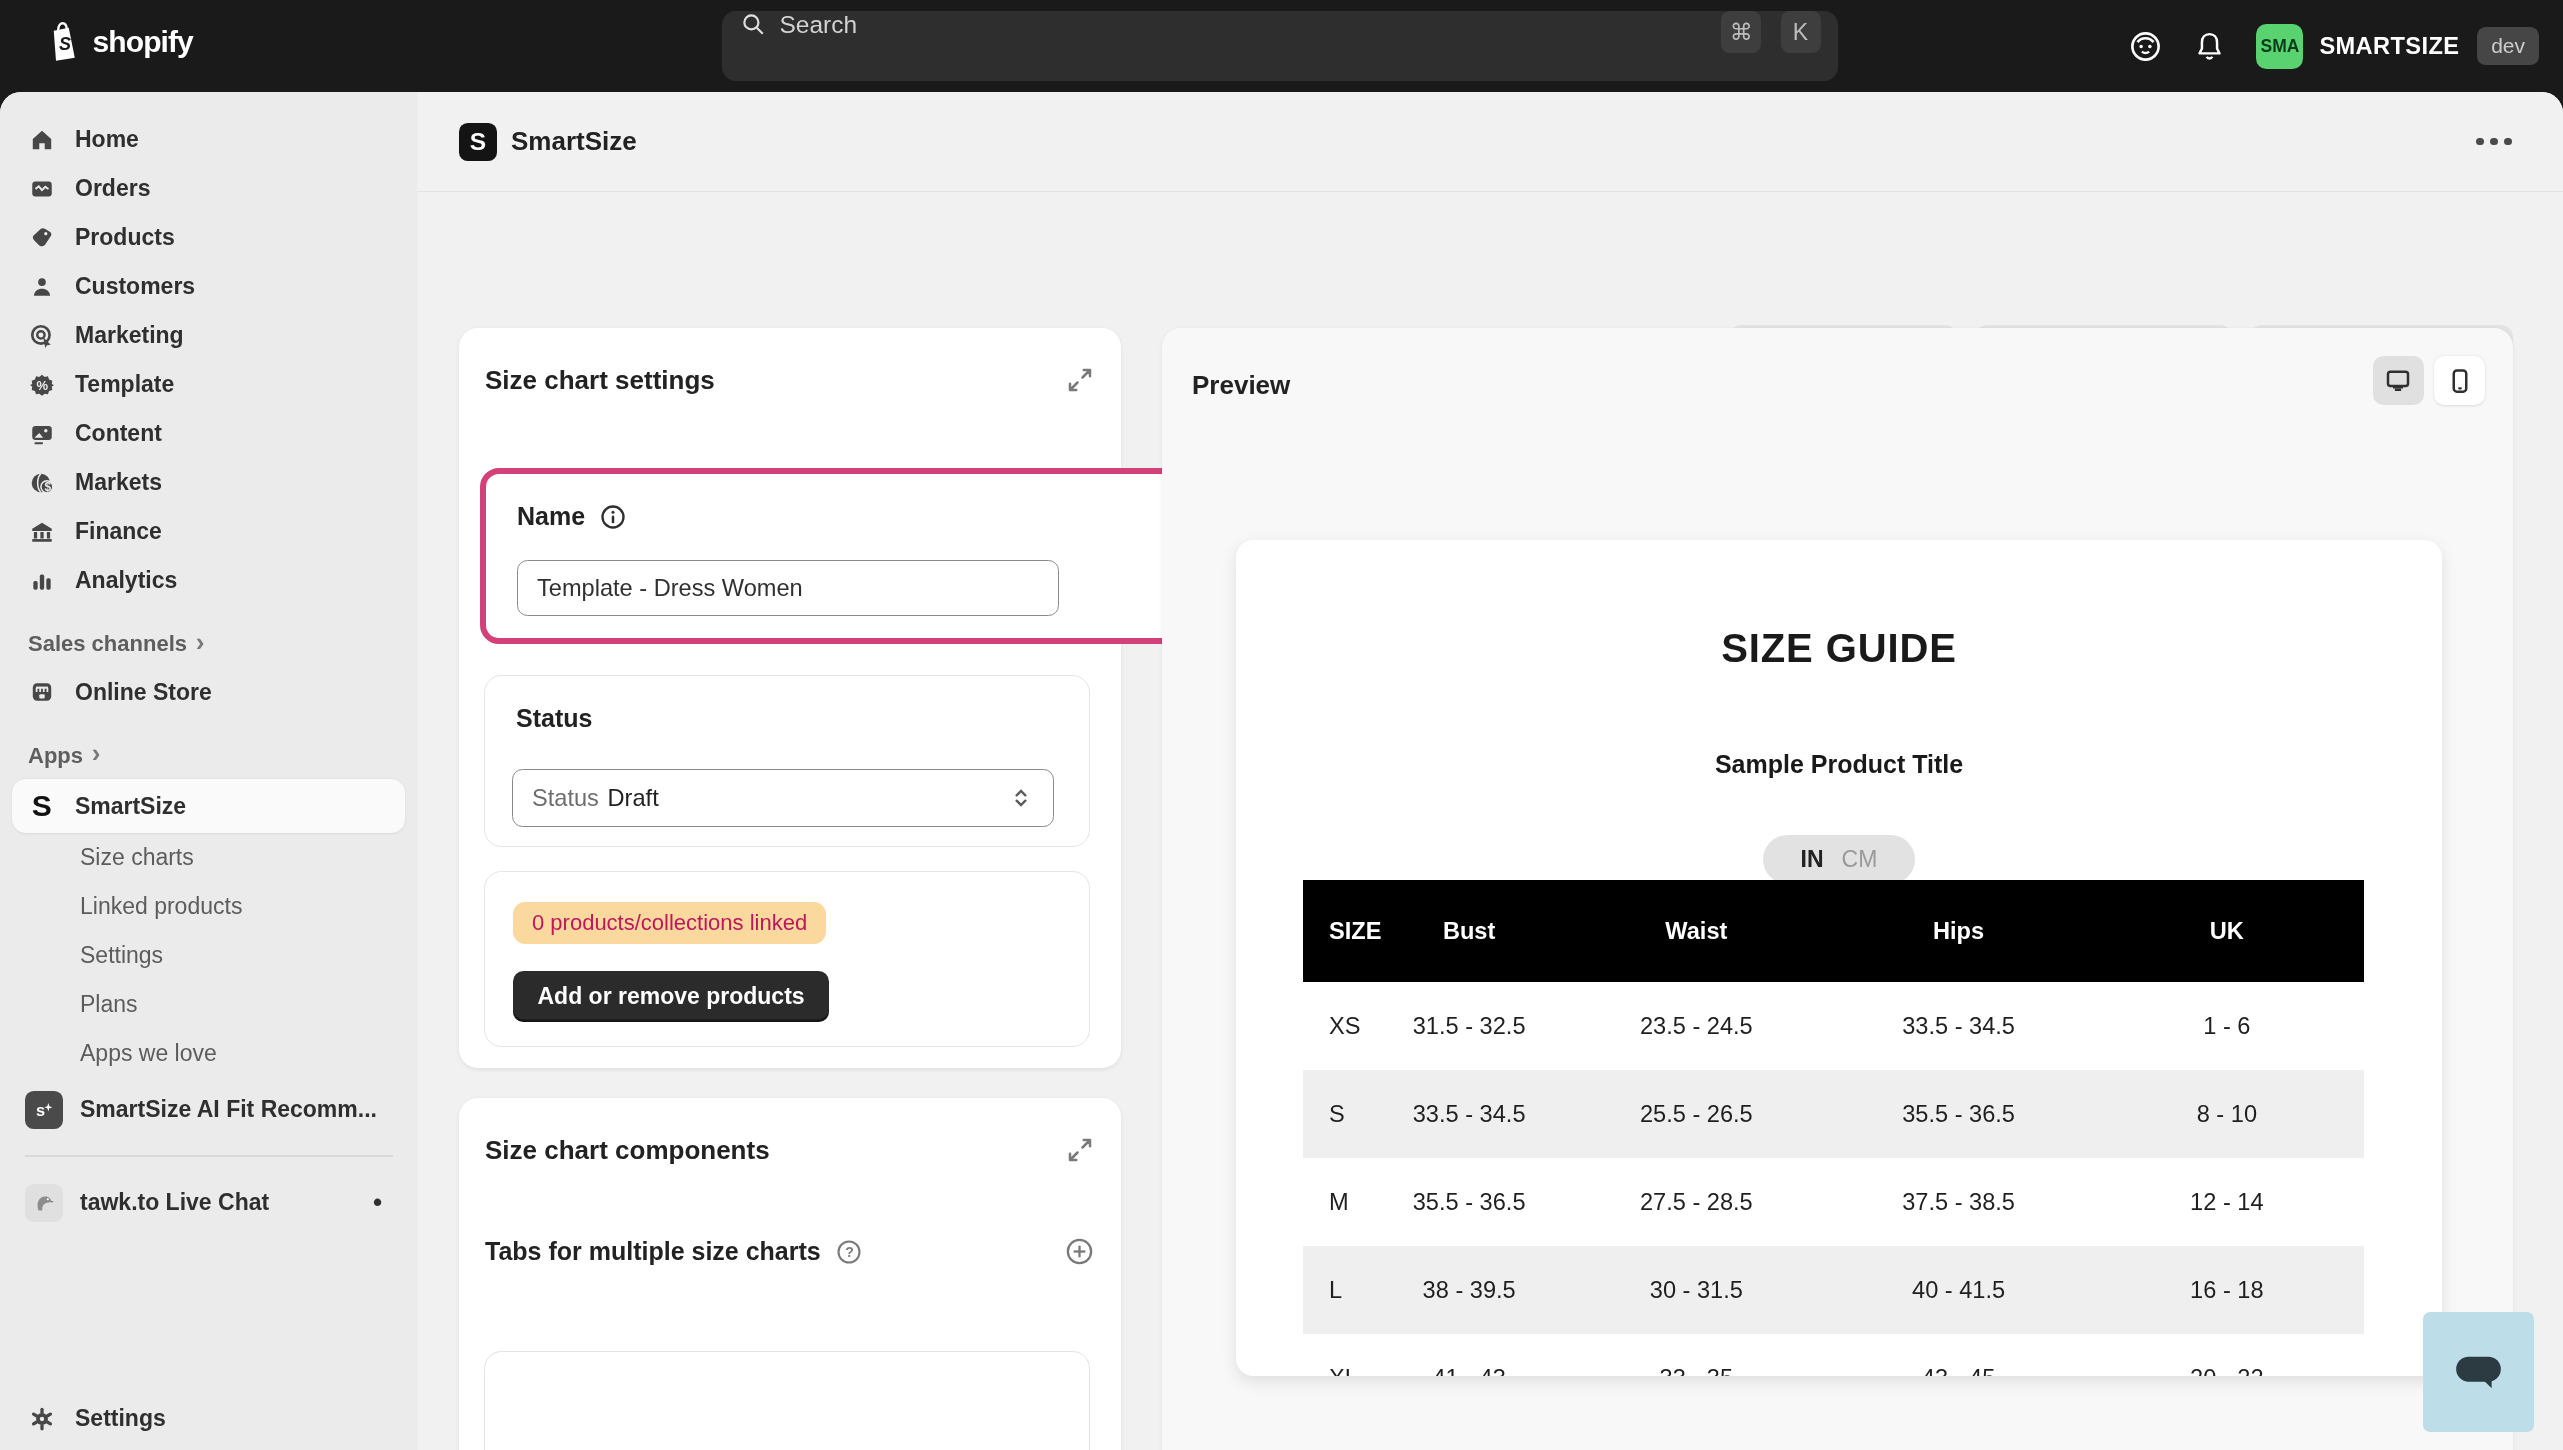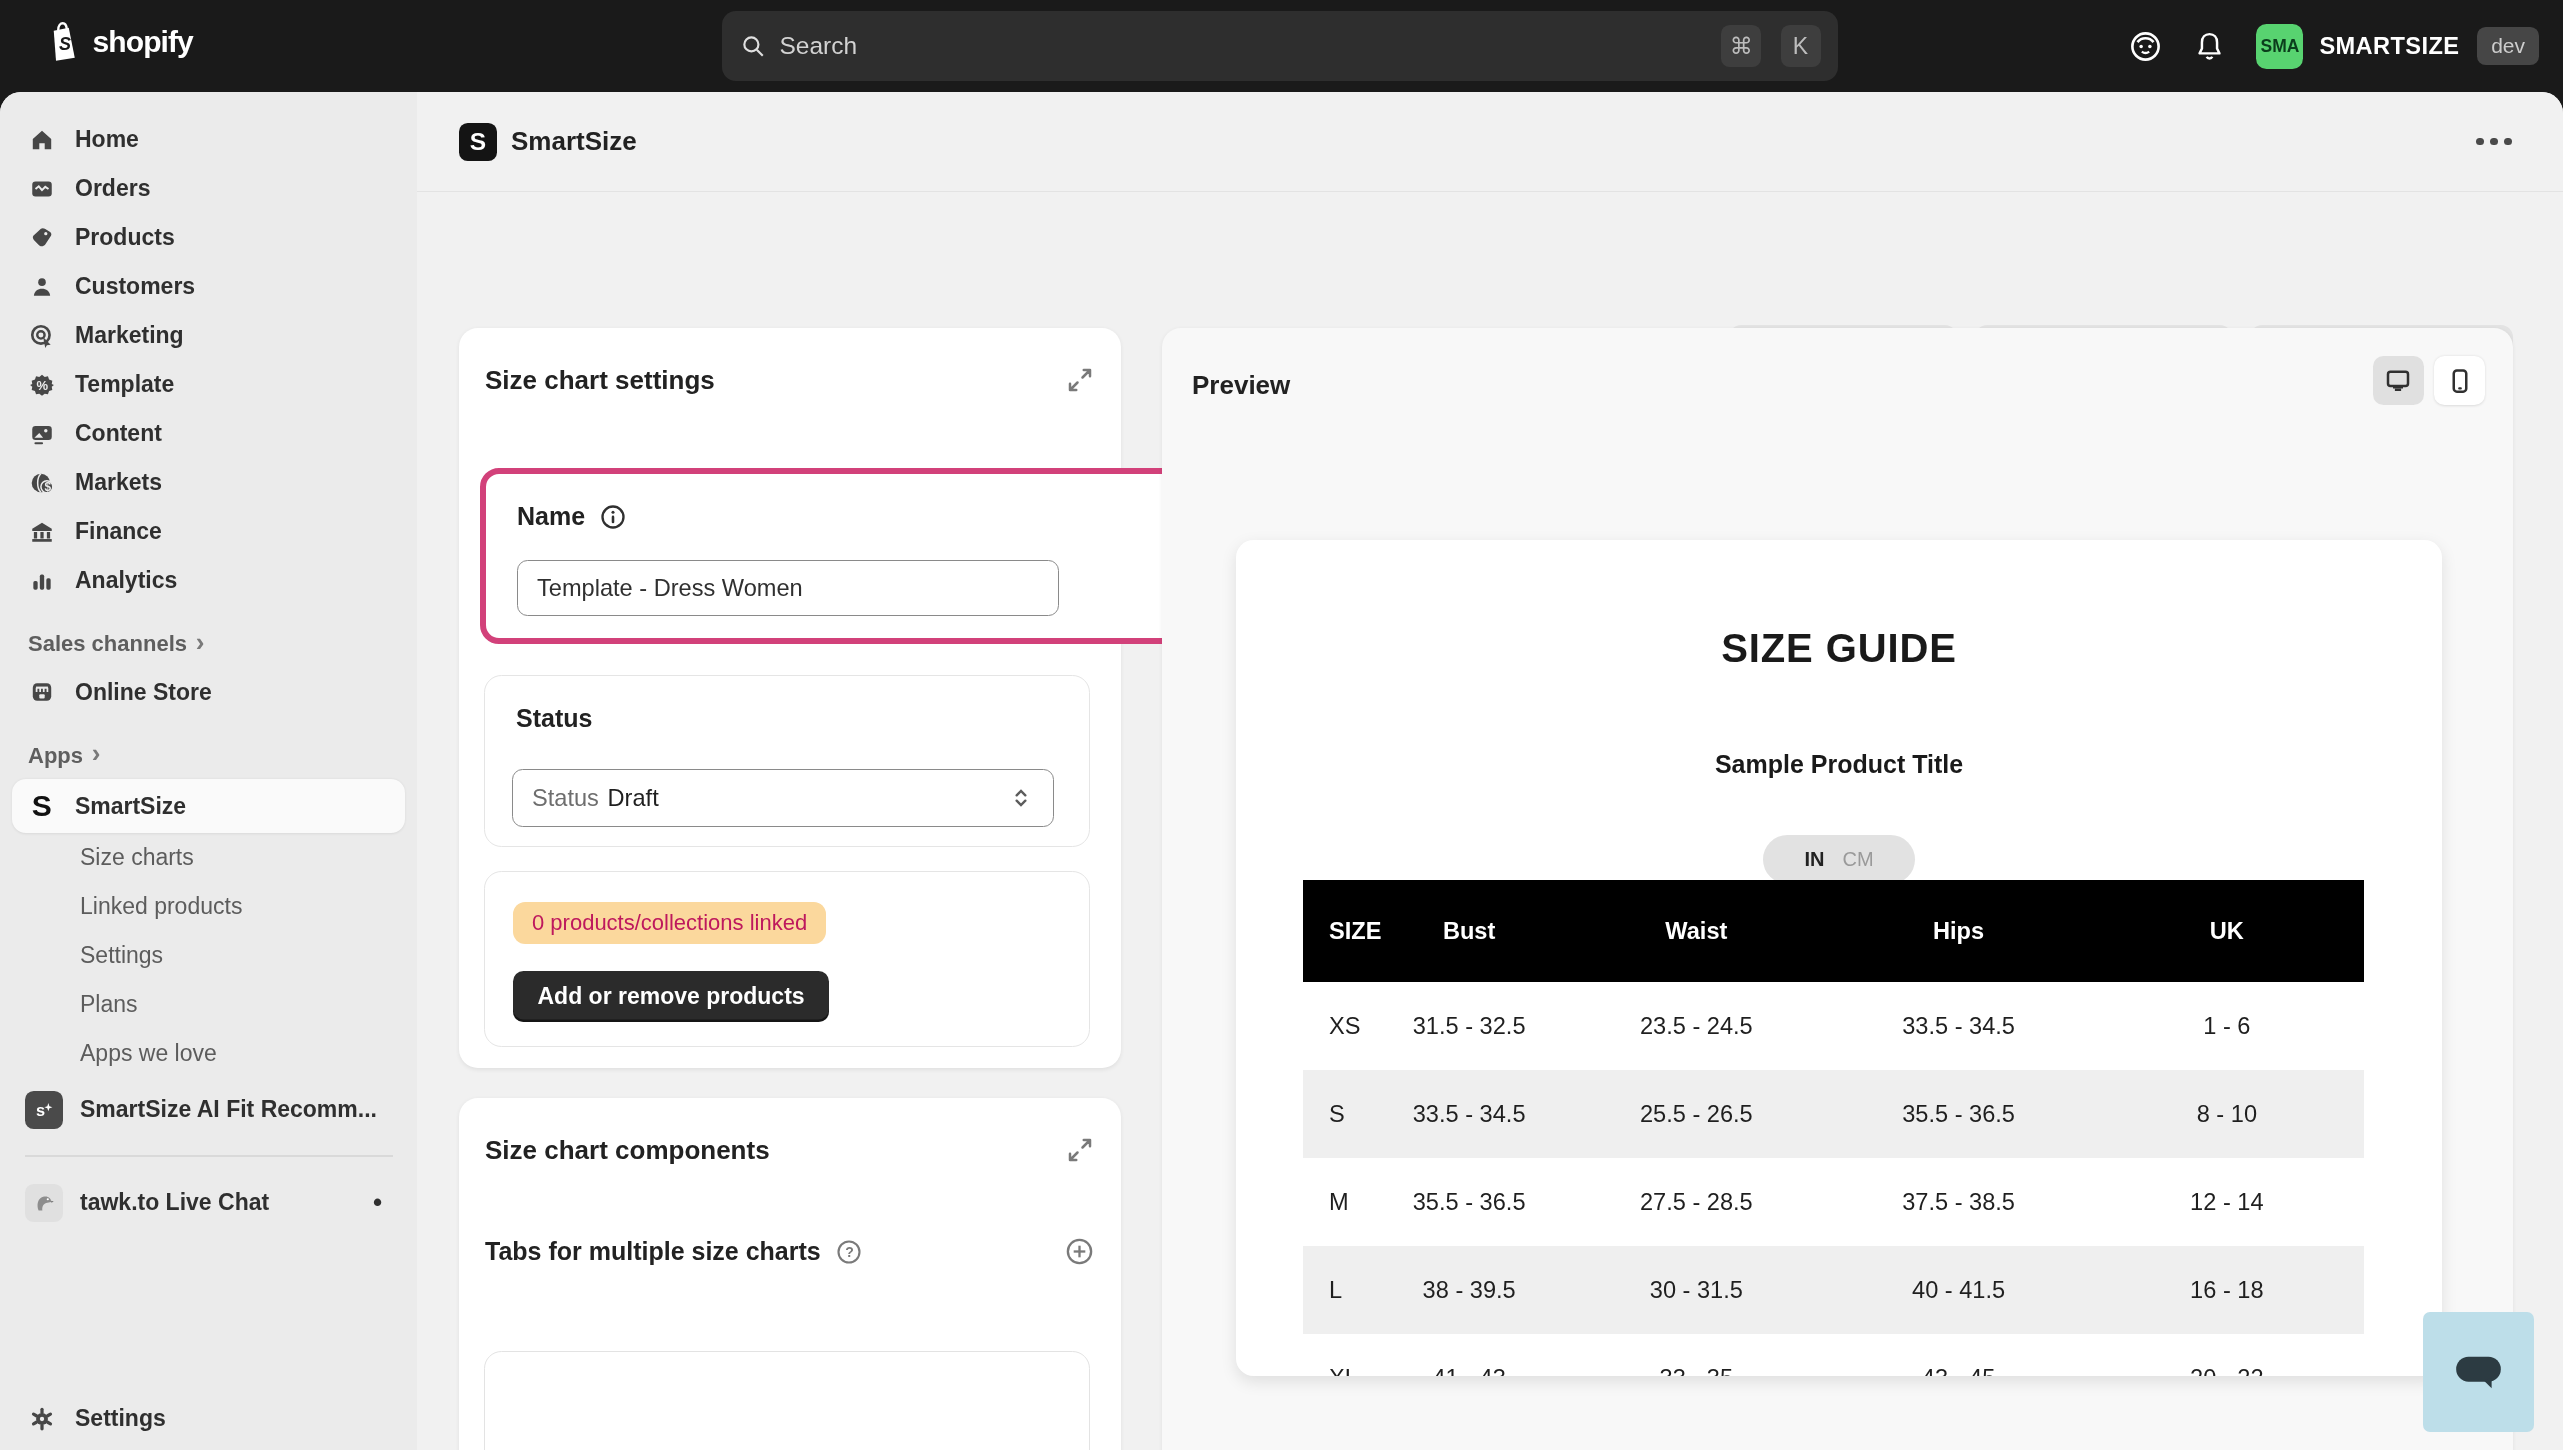--- a/index.html
+++ b/index.html
@@ -10,21 +10,21 @@
     position:relative;
   }
   svg { display:block; }
 
   
   #topbar { position:absolute; top:0; left:0; width:2563px; height:92px; background:#1a1a1a; }
   .logo { position:absolute; left:45px; top:21px; display:flex; align-items:center; gap:10.5px; }
   .logo-word { color:#fff; font-size:30px; font-weight:800; letter-spacing:-0.9px; }
   #searchbar {
     position:absolute; left:722px; top:11.4px; width:1116px; height:70px;
-    background:#2e2e2e; border-radius:14px; display:flex; align-items:center; padding:0 17.5px; gap:14px;
+    background:#2e2e2e; border-radius:14px; display:flex; align-items:flex-start; padding:0 17.5px; gap:14px;
   }
   #searchbar .search-text { color:#d2d2d2; font-size:24.5px; flex:1; }
   .kbd { width:40px; height:42px; background:#3e3e3e; border-radius:8.7px; color:#bdbdbd;
          font-size:23px; display:flex; align-items:center; justify-content:center; margin-left:5.2px; }
   #topbar-right { position:absolute; right:24px; top:0; height:92px; display:flex; align-items:center; gap:30px; }
   .avatar { width:47px; height:45px; background:#58d370; border-radius:10.5px; display:flex; align-items:center;
             justify-content:center; color:#0b3d1c; font-size:17.5px; font-weight:700; }
   .store-name { color:#fff; font-size:23.6px; font-weight:600; letter-spacing:0.4px; margin-left:-14px;}
   .dev-pill { background:#464646; color:#cdcdcd; font-size:21px; border-radius:8.7px; padding:7px 14px; margin-left:-12.2px;}
 
@@ -112,21 +112,21 @@
   #device-toggle { position:absolute; right:28px; top:28px; display:flex; gap:10.5px; }
   .device-btn { width:51px; height:49px; border-radius:10.5px; display:flex; align-items:center; justify-content:center; }
   .device-btn.selected { background:#e0e0e0; }
   .device-btn.unselected { background:#fff; box-shadow:0 0.9px 2.6px rgba(0,0,0,.12); }
 
   #preview-card { position:absolute; left:74px; top:212px; width:1206px; height:836px; background:#fff;
                   border-radius:17.5px; box-shadow:0 5.2px 15.7px rgba(0,0,0,.10); overflow:hidden; }
   #size-guide { text-align:center; margin-top:86px; font-size:40px; font-weight:800; letter-spacing:0.9px; color:#1a1a1a; }
   #product-title { text-align:center; margin-top:79px; font-size:25px; font-weight:700; color:#1a1a1a; }
   #unit-toggle { width:152px; height:49px; background:#e2e2e2; border-radius:24.5px; margin:56px auto 0;
-                 display:flex; align-items:center; justify-content:center; gap:18px; font-size:20px; }
+                 display:flex; align-items:center; justify-content:center; gap:18px; font-size:23px; }
   #unit-in { color:#222; font-weight:600; }
   #unit-cm { color:#9a9a9a; font-weight:500; }
 
   #size-table { position:absolute; left:67px; top:340px; width:1061px; border-collapse:collapse;
                 font-size:23.6px; color:#1f1f1f; table-layout:fixed; }
   #size-table col.c0{width:70px;} #size-table col.c1{width:192px;} #size-table col.c2{width:262px;}
   #size-table col.c3{width:262px;} #size-table col.c4{width:274px;}
   #size-table thead th { background:#000; color:#fff; height:102px; font-weight:600; text-align:center; }
   #size-table thead th:first-child { text-align:left; padding-left:26px; }
   #size-table tbody td { height:88px; text-align:center; font-weight:500; }

